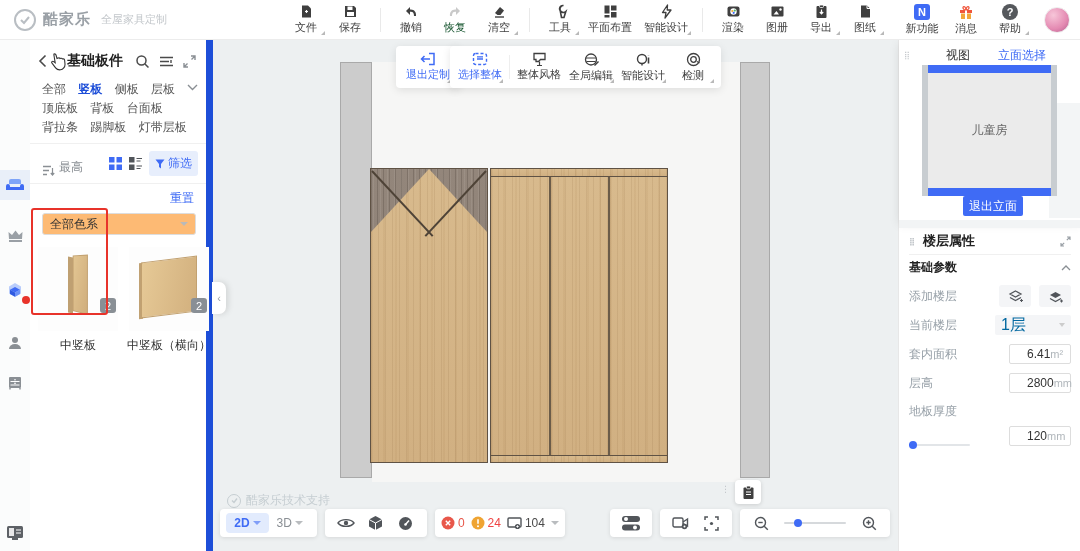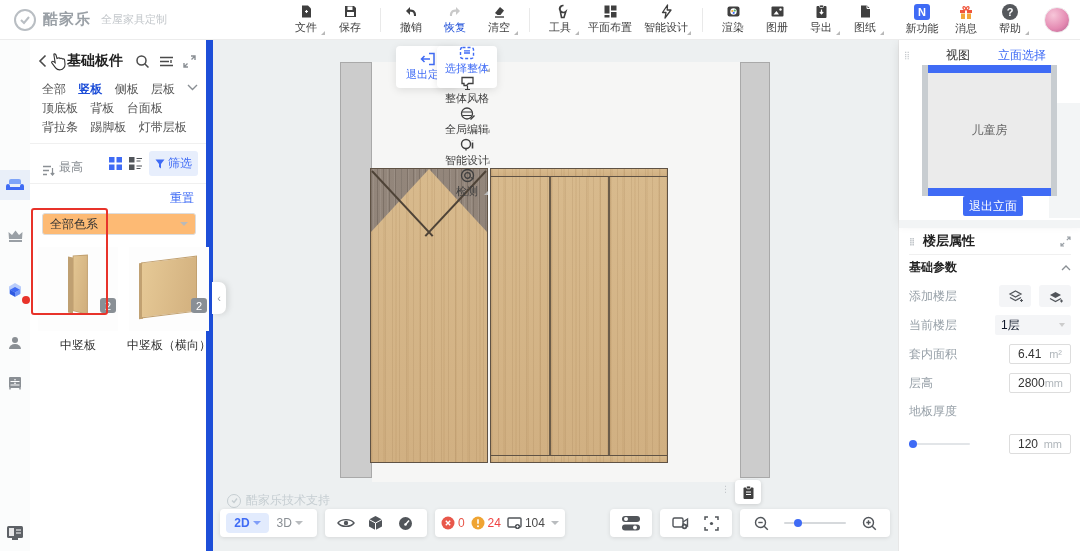--- a/index.html
+++ b/index.html
@@ -17,21 +17,21 @@
     display:flex; align-items:center; justify-content:center; margin-right:7px; }
   .logo-badge svg { display:block; }
   .logo-name { font-size:15px; font-weight:bold; color:#9aa0a6; letter-spacing:1px; }
   .logo-tag { font-size:11px; color:#c3c7cb; margin-left:10px; }
   .tb-group { display:flex; align-items:center; }
   .tb-sep { width:1px; height:24px; background:#e9e9e9; margin:0 8px; }
   .tb-btn { position:relative; display:flex; flex-direction:column; align-items:center;
     justify-content:center; width:44px; height:38px; cursor:pointer; color:#3f3f3f; }
   .tb-btn .lbl { font-size:11px; margin-top:1px; white-space:nowrap; }
   .tb-btn.wide { width:56px; }
-  .tb-btn.disabled { color:#1d4ed8; }
+  .tb-btn.disabled { color:#14532d; }
   .caret-corner { position:absolute; right:3px; bottom:4px; width:0; height:0;
     border-left:4px solid transparent; border-bottom:4px solid #b9b9b9; }
   .tb-right { position:absolute; right:10px; top:0; height:40px; display:flex; align-items:center; }
   .nbadge { width:16px; height:16px; border-radius:3px; background:#3f6bf5; color:#fff;
     font-size:11px; font-weight:bold; display:flex; align-items:center; justify-content:center; }
   .qbadge { width:16px; height:16px; border-radius:50%; background:#55585c; color:#fff;
     font-size:11px; font-weight:bold; display:flex; align-items:center; justify-content:center; }
   .avatar { width:26px; height:26px; border-radius:50%; margin-left:12px;
     background:radial-gradient(circle at 35% 30%, #f7c6d9, #e48ab2 60%, #b35e8e); border:1px solid #eee; }
   
@@ -104,21 +104,21 @@
   .top-strip { position:absolute; left:0; top:0; width:100%; height:8px; border-bottom:1px solid #5f5244; }
   .bot-strip { position:absolute; left:0; bottom:0; width:100%; height:7px; border-top:1px solid #5f5244; }
   .door { position:absolute; top:8px; bottom:7px; border-left:1px solid #6b5c49; border-right:1px solid #6b5c49; }
   .door.d1 { left:0; width:59px; border-left:none; }
   .door.d2 { left:59px; width:59px; }
   .door.d3 { left:118px; width:58px; border-right:none; }
   
   .float-card { position:absolute; top:6px; background:#fff; border-radius:4px;
     box-shadow:0 2px 8px rgba(0,0,0,.10); display:flex; align-items:center; z-index:10; }
   .fc1 { left:183px; height:42px; padding:0 6px; }
-  .fc2 { left:224px; height:42px; padding:0 4px;flex-direction:column; }
+  .fc2 { left:237px; height:42px; padding:0 4px; }
   .fc-btn { position:relative; display:flex; flex-direction:column; align-items:center; justify-content:center;
     min-width:48px; height:40px; cursor:pointer; color:#3f3f3f; padding:0 4px; }
   .fc-btn .lbl { font-size:11px; margin-top:1px; white-space:nowrap; }
   .fc-btn.blue { color:#3f6bf5; }
   .fc-sep { width:1px; height:24px; background:#eee; margin:0 3px; }
   .watermark { position:absolute; left:14px; top:452px; display:flex; align-items:center; gap:5px;
     color:#c6ced2; font-size:12px; }
   .wm-circ { width:14px; height:14px; border-radius:50%; border:1.5px solid #c6ced2;
     display:flex; align-items:center; justify-content:center; }
   .clip-btn { position:absolute; left:522px; top:440px; width:26px; height:24px; background:#fff;
@@ -166,28 +166,28 @@
   .rp-sechead .exp { margin-left:auto; color:#9aa0a6; }
   .rp-subhead { display:flex; align-items:center; height:26px; font-size:12px; font-weight:bold;
     color:#222; border-top:1px solid #f0f0f0; }
   .rp-subhead .chev { margin-left:auto; }
   .rp-row { display:flex; align-items:center; min-height:26px; margin-top:3px; }
   .rp-label { font-size:12px; color:#97a0a8; }
   .rp-ctrls { margin-left:auto; display:flex; align-items:center; gap:8px; }
   .icon-btn { width:32px; height:22px; background:#f4f5f7; border-radius:3px; display:flex;
     align-items:center; justify-content:center; cursor:pointer; }
   .rp-select { width:76px; height:20px; background:#f4f5f7; border-radius:2px; display:flex;
-    align-items:center; padding:0 6px; color:#0f172a; font-size:12px; }
+    align-items:center; padding:0 6px; color:#0369a1; font-size:16px; }
   .rp-select .sel-caret { margin-left:auto; width:0; height:0; border-left:3px solid transparent;
     border-right:3px solid transparent; border-top:4px solid #ccc; }
   .rp-input { width:62px; height:20px; border:1px solid #ddd; border-radius:2px; background:#fff;
-    display:flex; align-items:center; padding:0 8px; }
+    display:flex; align-items:center; padding:0 17px; }
   .rp-input .val { font-size:12px; color:#333; }
   .rp-input .unit { margin-left:auto; font-size:11px; color:#b0b6bb; }
-  .slider-row { display:flex; align-items:center; margin-top:14px;gap:39px; }
+  .slider-row { display:flex; align-items:flex-end; margin-top:6px;gap:39px; }
   .slider-track { position:relative; width:86px; height:2px; background:#e2e5e8; border-radius:1px; }
   .slider-knob { position:absolute; left:0; top:-3px; width:8px; height:8px; border-radius:50%; background:#3f6bf5; }
   .slider-fill { position:absolute; left:0; top:0; width:4px; height:2px; background:#3f6bf5; }
   
   .anno-box { position:absolute; left:31px; top:208px; width:77px; height:107px;
     border:2px solid #e8332a; border-radius:3px; z-index:50; pointer-events:none; }
   .anno-dot { position:absolute; left:22px; top:296px; width:8px; height:8px; border-radius:50%;
     background:#e8332a; z-index:50; pointer-events:none; }
   .cursor-icon { position:absolute; left:50px; top:53px; z-index:60; pointer-events:none; }
   svg { display:block; }

